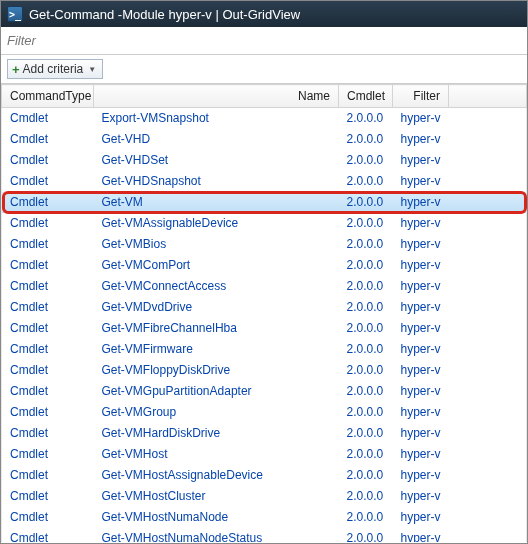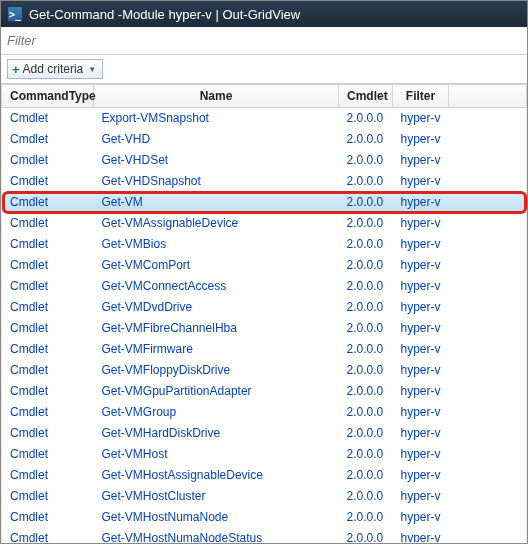--- a/index.html
+++ b/index.html
@@ -87,23 +87,23 @@
     }
     table {
       border-collapse: collapse;
       width: 100%;
       table-layout: fixed;
     }
     thead th {
       background: linear-gradient(#fdfdfd, #f0f0f0);
       border: 1px solid #d4d4d4;
       border-top: 1px solid #d4d4d4;
-      text-align: center;
+      text-align: right;
       padding: 4px 8px;
-      font-weight: bold;
+      font-weight: normal;
       color: #222;
       font-size: 12px;
     }
     tbody td {
       padding: 3px 8px;
       color: #0645ad;
       font-size: 12px;
       white-space: nowrap;
       overflow: hidden;
       height: 21px;

